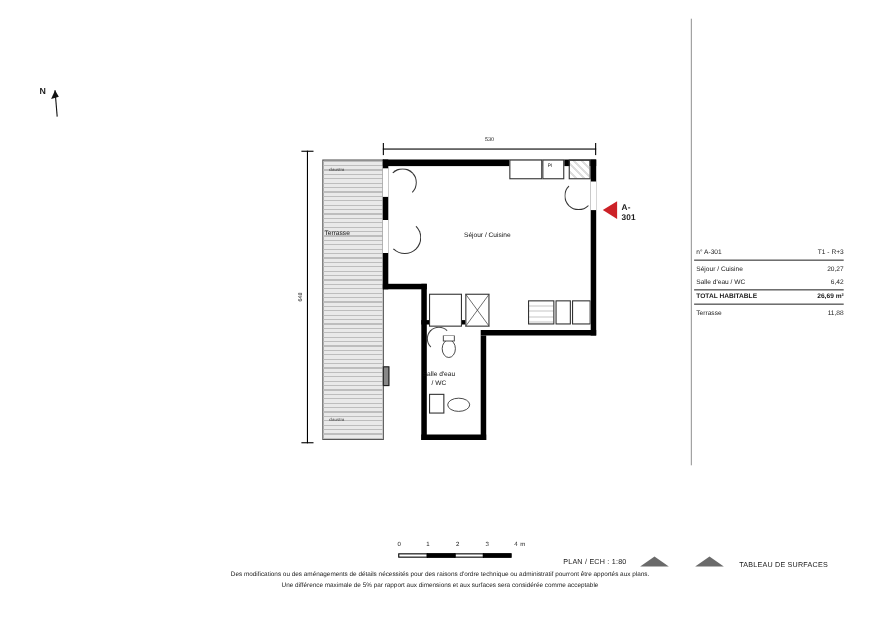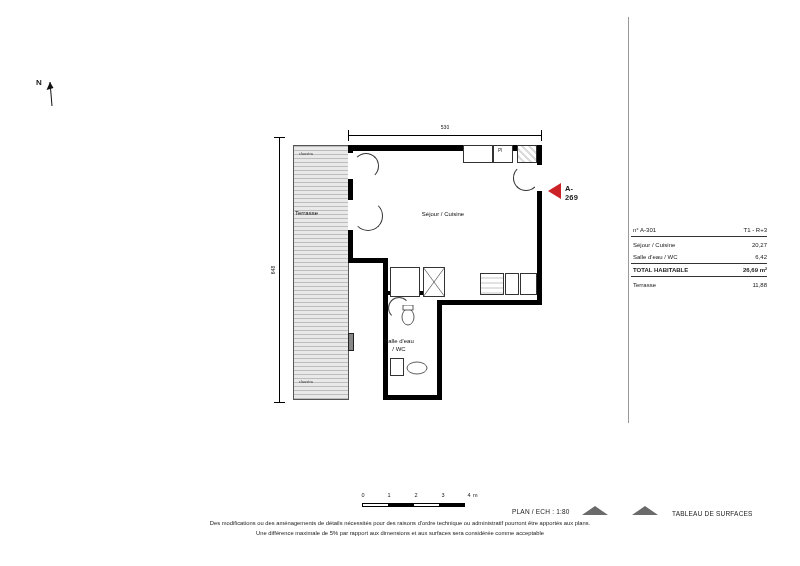--- a/index.html
+++ b/index.html
@@ -408,21 +408,21 @@
     <div style="position:absolute; left:128px; top:176px; width:5px; height:0px;"></div>
     <div class="arc" style="left:133px; top:182px; width:22px; height:22px; border-color:#444; border-right-color:transparent; border-bottom-color:transparent;"></div>
 
     <div class="room-label lbl-sejour">Séjour / Cuisine</div>
     <div class="room-label lbl-sdb">
       <span>Salle d'eau</span><br>
       <span>/ WC</span>
     </div>
 
     <div class="entry-marker"></div>
-    <div class="entry-label">A-269</div>
+    <div class="entry-label">A-301</div>
   </div>
 
   <div class="surface-table">
     <div class="vline"></div>
     <div class="row head">
       <span class="lab">n° A-301</span>
       <span class="val">T1 - R+3</span>
     </div>
     <div class="row spaced">
       <span class="lab">Séjour / Cuisine</span>

